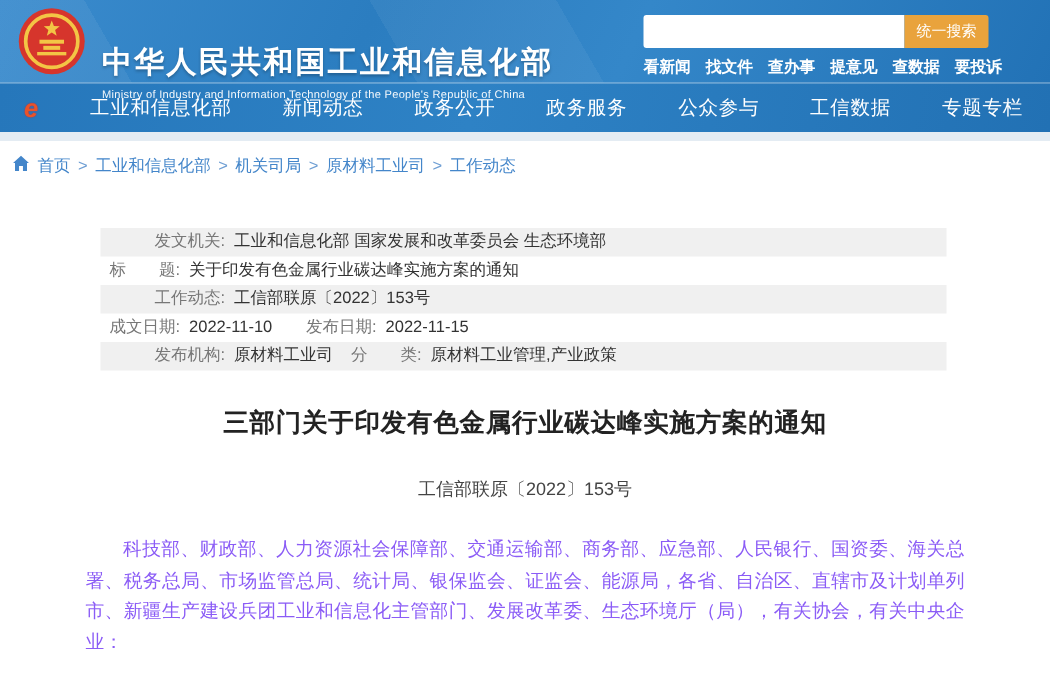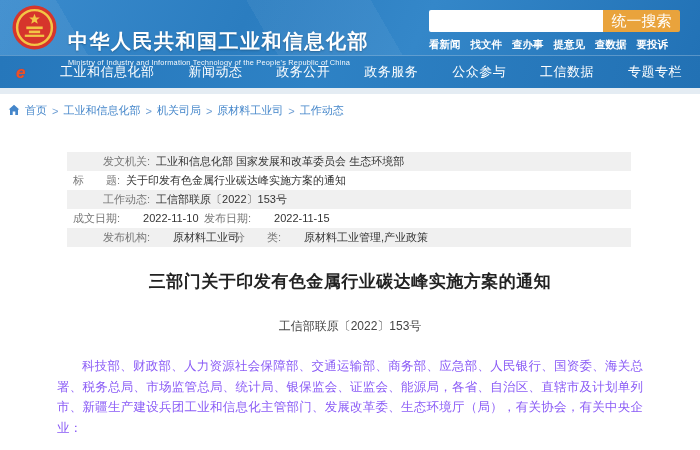--- a/index.html
+++ b/index.html
@@ -12,22 +12,22 @@
   .header::after { content:""; position:absolute; inset:0;
     background:linear-gradient(60deg,rgba(255,255,255,.06) 0 12%,transparent 12% 38%,rgba(255,255,255,.05) 38% 55%,transparent 55%); }
   .emblem { position:absolute; left:12px; top:5px; width:45px; height:45px; z-index:2; }
   .titles { position:absolute; left:68px; top:28px; z-index:2; color:#fff; }
   .site-title { font-size:20px; font-weight:bold; letter-spacing:1.5px; text-shadow:0 1px 2px rgba(0,0,0,.25); }
   .site-subtitle { font-size:7.4px; margin-top:3px; opacity:.95; letter-spacing:.2px; }
   .search-area { position:absolute; right:12px; top:10px; z-index:2; }
   .search-row { display:flex; }
   .search-input { width:174px; height:22px; border:none; border-radius:2px 0 0 2px; outline:none;
     padding:0 6px; font-size:11px; }
-  .search-btn { width:77px; height:22px; border:none; border-radius:0 2px 2px 0;
-    background:#e9a33c; color:#fff; font-size:15px; cursor:pointer; }
+  .search-btn { width:56px; height:22px; border:none; border-radius:0 2px 2px 0;
+    background:#e9a33c; color:#fff; font-size:10px; cursor:pointer; }
   .quick-links { display:flex; gap:10px; margin-top:6px; margin-right:20px; justify-content:flex-start;font-weight:bold; }
   .quick-links a { color:#fff; font-size:10.5px; text-decoration:none; }
 
   
   .nav { height:33px; display:flex; align-items:center; padding:0 16px;
     background:linear-gradient(100deg,#2677bb 0%,#2e82c5 45%,#2271b4 100%);
     border-top:1px solid rgba(255,255,255,.25); }
   .nav-logo { width:18px; font-size:17px; font-weight:bold; font-style:italic;
     color:#e8542a; margin-right:26px; line-height:1; text-shadow:0 0 1px #c23; }
   .nav-items { flex:1; display:flex; justify-content:space-between; padding-right:2px; }
@@ -39,21 +39,21 @@
     font-size:11px; color:#4486ca; }
   .breadcrumb a { color:#4486ca; text-decoration:none; }
   .crumb-sep { color:#6f9fd4; }
 
   
   .meta-table { width:564px; margin:34px 0 0 67px; font-size:11px; }
   .meta-row { height:19px; line-height:19px; padding-left:6px; display:flex; white-space:nowrap; }
   .meta-row.gray { background:#f0f0f0;padding-left:36px; }
   .meta-label { color:#777; margin-right:6px; }
   .meta-value { color:#333; }
-  .meta-pair { display:flex;gap:17px; }
+  .meta-pair { display:flex; }
   .meta-pair.first { width:131px; }
 
   
   .article-title { margin-top:23px; text-align:center; font-size:17px; font-weight:bold;
     color:#222; letter-spacing:.5px; }
   .doc-number { margin-top:25px; text-align:center; font-size:12px; color:#444; }
   .article-body p { margin:21px 57px 0; font-size:12.5px; line-height:20.5px;
     color:#8b5cf6; text-align:justify; text-indent:2em; }
 </style>
 </head>

